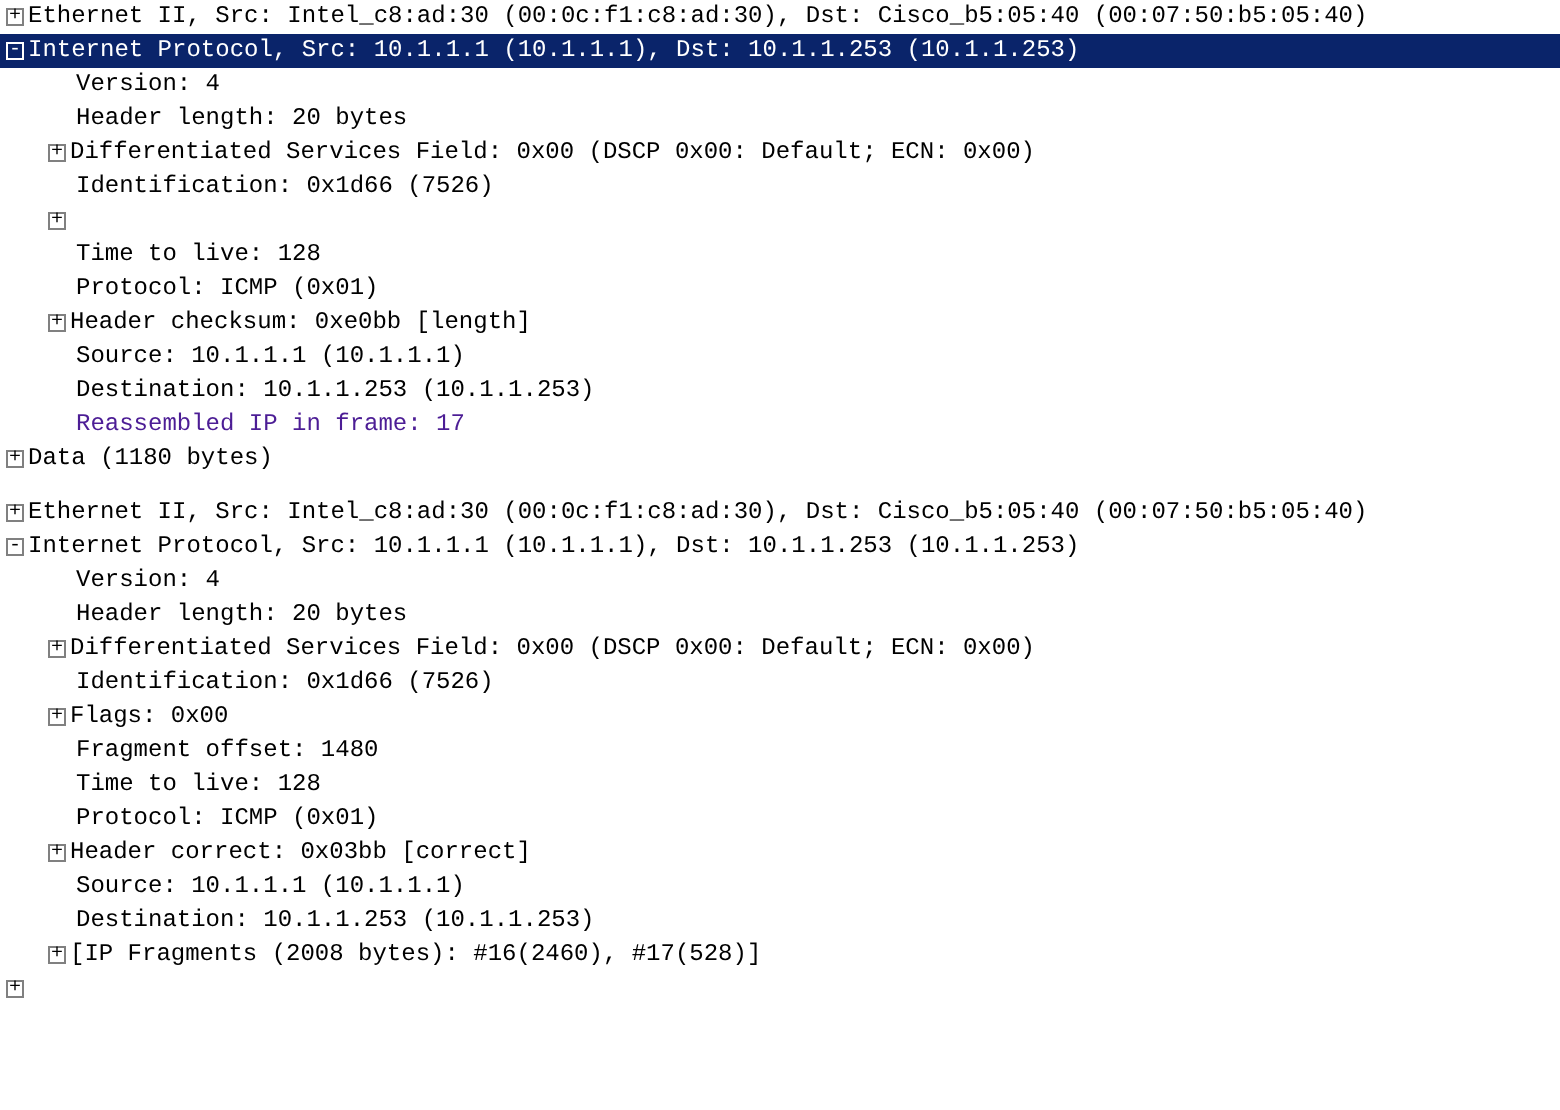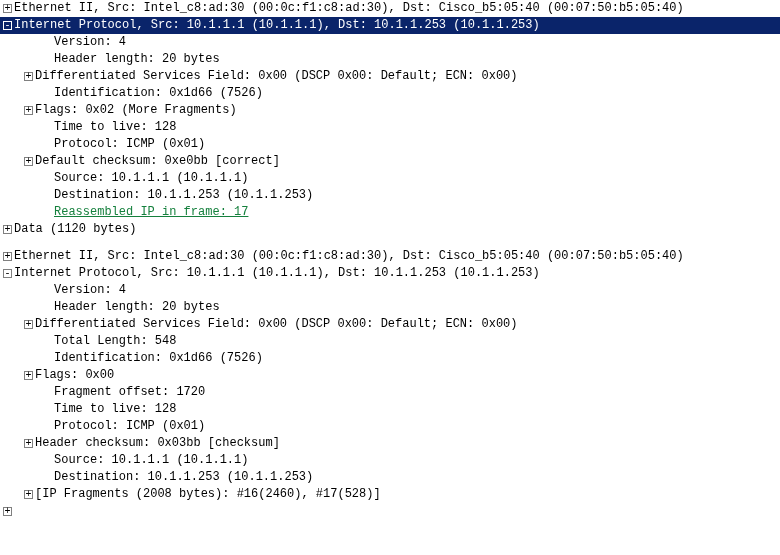--- a/index.html
+++ b/index.html
@@ -38,28 +38,27 @@
       font-family: "Courier New", monospace;
       cursor: pointer;
     }
     .toggle-selected {
       border: 1px solid #ffffff;
       background: #0a246a;
       color: #ffffff;
     }
     .indent0 { padding-left: 3px; }
     .indent1 { padding-left: 24px; }
-    .indent2 { padding-left: 54px; }
+    .indent2 { padding-left: 38px; }
     .selected {
       background: #0a246a;
       color: #ffffff;
     }
     .link {
-      color: #15803d;
-      text-decoration: underline;
+      color: #4c1d95;
       cursor: pointer;
     }
   </style>
 </head>
 <body>
 
 <div>
 
   <div class="row indent0">
     <span class="toggle">+</span>
@@ -79,45 +78,44 @@
     </div>
   <div class="row indent1">
     <span class="toggle">+</span>
     <span>Differentiated Services Field: 0x00 (DSCP 0x00: Default; ECN: 0x00)</span>
   </div>
   <div class="row indent2">
       <span>Identification: 0x1d66 (7526)</span>
     </div>
   <div class="row indent1">
     <span class="toggle">+</span>
-    <span>Flags: 0x02 (More Fragments)</span>
   </div>
   <div class="row indent2">
       <span>Time to live: 128</span>
     </div>
   <div class="row indent2">
       <span>Protocol: ICMP (0x01)</span>
     </div>
   <div class="row indent1">
     <span class="toggle">+</span>
-    <span>Default checksum: 0xe0bb [correct]</span>
+    <span>Header checksum: 0xe0bb [length]</span>
   </div>
   <div class="row indent2">
       <span>Source: 10.1.1.1 (10.1.1.1)</span>
     </div>
   <div class="row indent2">
       <span>Destination: 10.1.1.253 (10.1.1.253)</span>
     </div>
   <div class="row indent2">
       <span class="link">Reassembled IP in frame: 17</span>
     </div>
 
   <div class="row indent0">
     <span class="toggle">+</span>
-    <span>Data (1120 bytes)</span>
+    <span>Data (1180 bytes)</span>
   </div>
 
   <div class="row" style="height:10px"></div>
 
   <div class="row indent0">
     <span class="toggle">+</span>
     <span>Ethernet II, Src: Intel_c8:ad:30 (00:0c:f1:c8:ad:30), Dst: Cisco_b5:05:40 (00:07:50:b5:05:40)</span>
   </div>
 
   <div class="row indent0">
@@ -129,41 +127,38 @@
       <span>Version: 4</span>
     </div>
   <div class="row indent2">
       <span>Header length: 20 bytes</span>
     </div>
   <div class="row indent1">
     <span class="toggle">+</span>
     <span>Differentiated Services Field: 0x00 (DSCP 0x00: Default; ECN: 0x00)</span>
   </div>
   <div class="row indent2">
-      <span>Total Length: 548</span>
-    </div>
-  <div class="row indent2">
       <span>Identification: 0x1d66 (7526)</span>
     </div>
   <div class="row indent1">
     <span class="toggle">+</span>
     <span>Flags: 0x00</span>
   </div>
   <div class="row indent2">
-      <span>Fragment offset: 1720</span>
+      <span>Fragment offset: 1480</span>
     </div>
   <div class="row indent2">
       <span>Time to live: 128</span>
     </div>
   <div class="row indent2">
       <span>Protocol: ICMP (0x01)</span>
     </div>
   <div class="row indent1">
     <span class="toggle">+</span>
-    <span>Header checksum: 0x03bb [checksum]</span>
+    <span>Header correct: 0x03bb [correct]</span>
   </div>
   <div class="row indent2">
       <span>Source: 10.1.1.1 (10.1.1.1)</span>
     </div>
   <div class="row indent2">
       <span>Destination: 10.1.1.253 (10.1.1.253)</span>
     </div>
   <div class="row indent1">
     <span class="toggle">+</span>
     <span>[IP Fragments (2008 bytes): #16(2460), #17(528)]</span>

